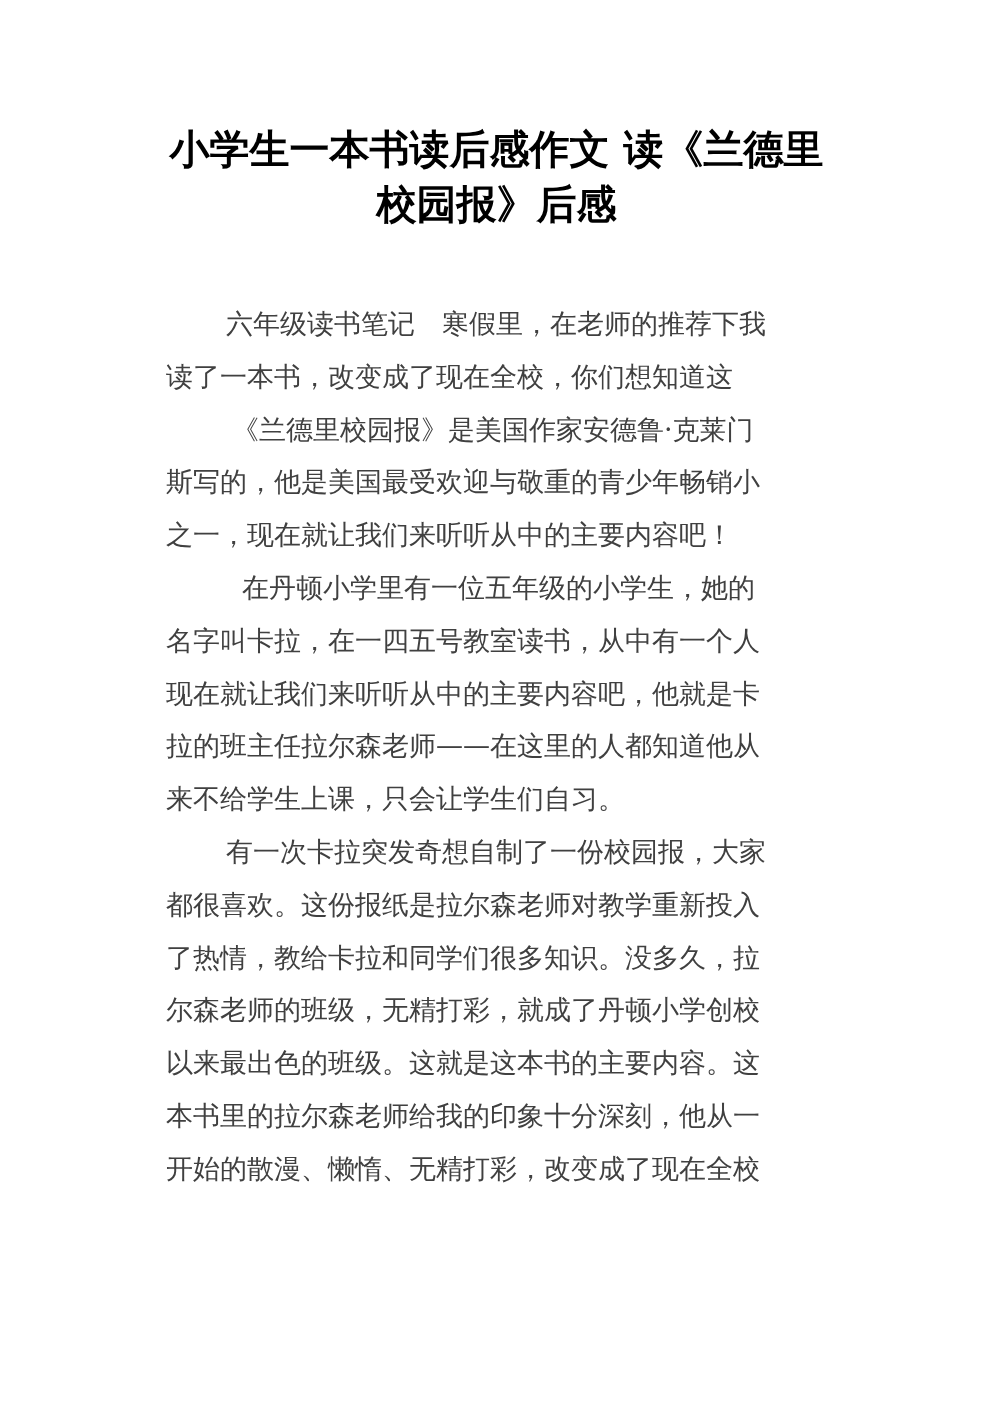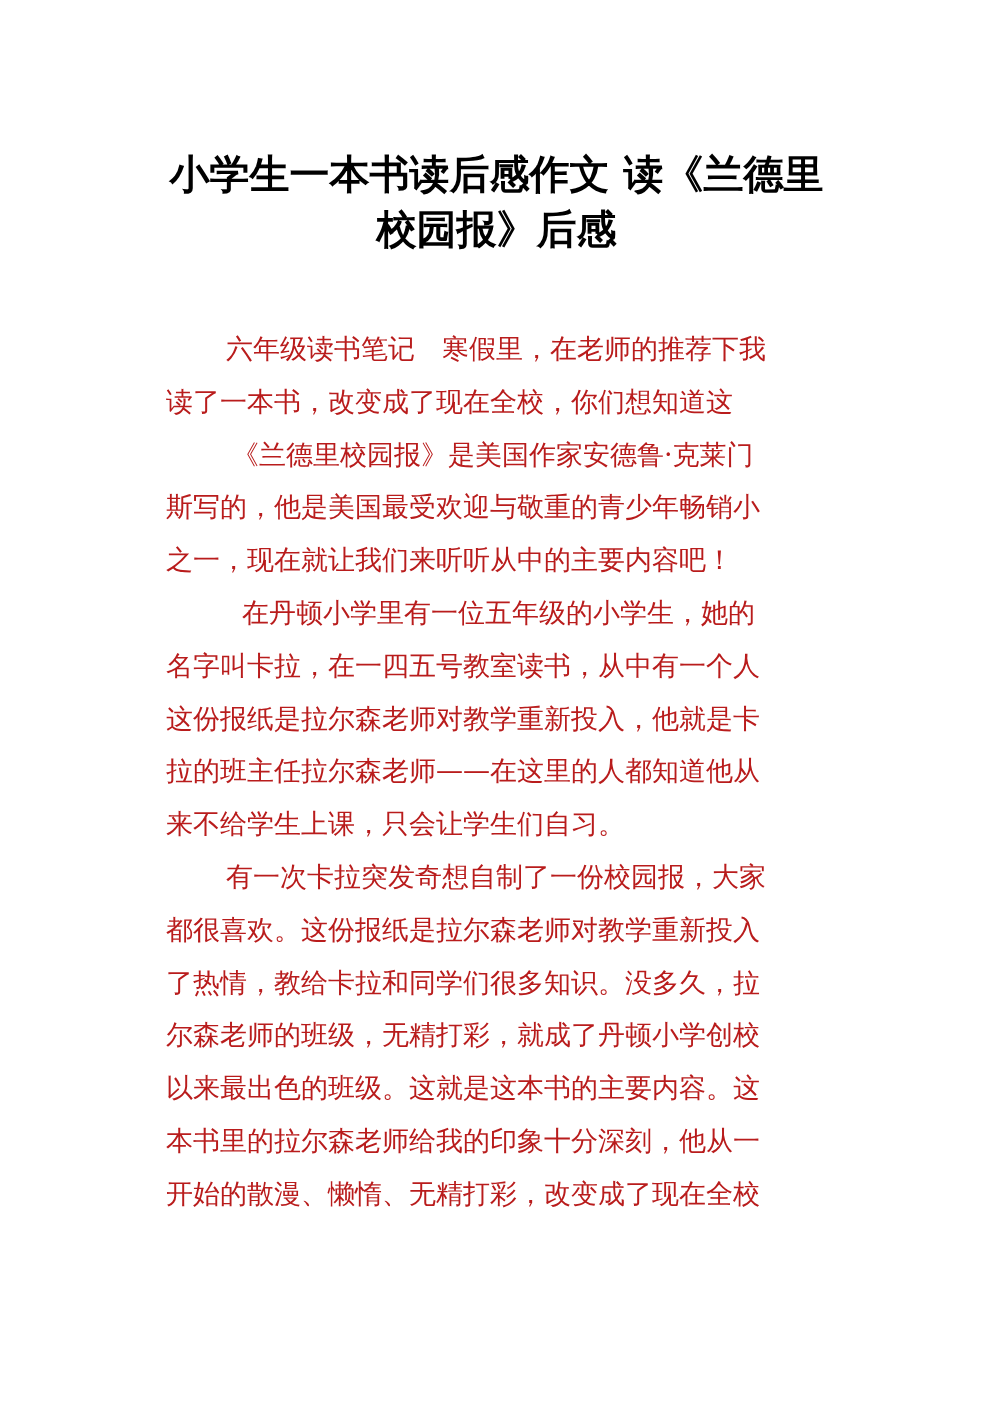--- a/index.html
+++ b/index.html
@@ -1,26 +1,26 @@
 <!DOCTYPE html>
 <html><head>
   <meta charset="utf-8">
   <style>
     html, body { margin: 0; padding: 0; background: #ffffff; }
     body { width: 993px; height: 1404px; position: relative; overflow: hidden; }
-    .page { position: absolute; left: 0; top: 0; width: 993px; height: 1227px; background: #ffffff; margin-top: 25px; }
+    .page { position: absolute; left: 0; top: 0; width: 993px; height: 1227px; background: #ffffff; }
     .title {
       position: absolute; left: 150px; width: 693px; top: 122px;
       text-align: center; font-family: "DejaVu Sans", sans-serif; font-weight: bold;
       font-size: 40px; line-height: 55px; color: #000; letter-spacing: 0px;
     }
     .title .line { display: block; white-space: nowrap; }
     .body-text {
       position: absolute; left: 166px; width: 662px; top: 298px;
-      font-family: "DejaVu Serif", serif; font-size: 27px; line-height: 52.8px; color: #b91c1c;
+      font-family: "DejaVu Serif", serif; font-size: 27px; line-height: 52.8px; color: #404040;
     }
     .body-text .line { display: block; white-space: nowrap; height: 52.8px; }
     .indent2 { padding-left: 60px; }
     .indent3 { padding-left: 66px; }
     .indent4 { padding-left: 76px; }
   </style>
 </head>
 <body>
 
 <div class="page">
@@ -35,21 +35,21 @@
       <span class="line">读了一本书，改变成了现在全校，你们想知道这</span>
     </div>
     <div>
       <span class="line indent3">《兰德里校园报》是美国作家安德鲁·克莱门</span>
       <span class="line">斯写的，他是美国最受欢迎与敬重的青少年畅销小</span>
       <span class="line">之一，现在就让我们来听听从中的主要内容吧！</span>
     </div>
     <div>
       <span class="line indent4">在丹顿小学里有一位五年级的小学生，她的</span>
       <span class="line">名字叫卡拉，在一四五号教室读书，从中有一个人</span>
-      <span class="line">这份报纸是拉尔森老师对教学重新投入，他就是卡</span>
+      <span class="line">现在就让我们来听听从中的主要内容吧，他就是卡</span>
       <span class="line">拉的班主任拉尔森老师——在这里的人都知道他从</span>
       <span class="line">来不给学生上课，只会让学生们自习。</span>
     </div>
     <div>
       <span class="line indent2">有一次卡拉突发奇想自制了一份校园报，大家</span>
       <span class="line">都很喜欢。这份报纸是拉尔森老师对教学重新投入</span>
       <span class="line">了热情，教给卡拉和同学们很多知识。没多久，拉</span>
       <span class="line">尔森老师的班级，无精打彩，就成了丹顿小学创校</span>
       <span class="line">以来最出色的班级。这就是这本书的主要内容。这</span>
       <span class="line">本书里的拉尔森老师给我的印象十分深刻，他从一</span>

